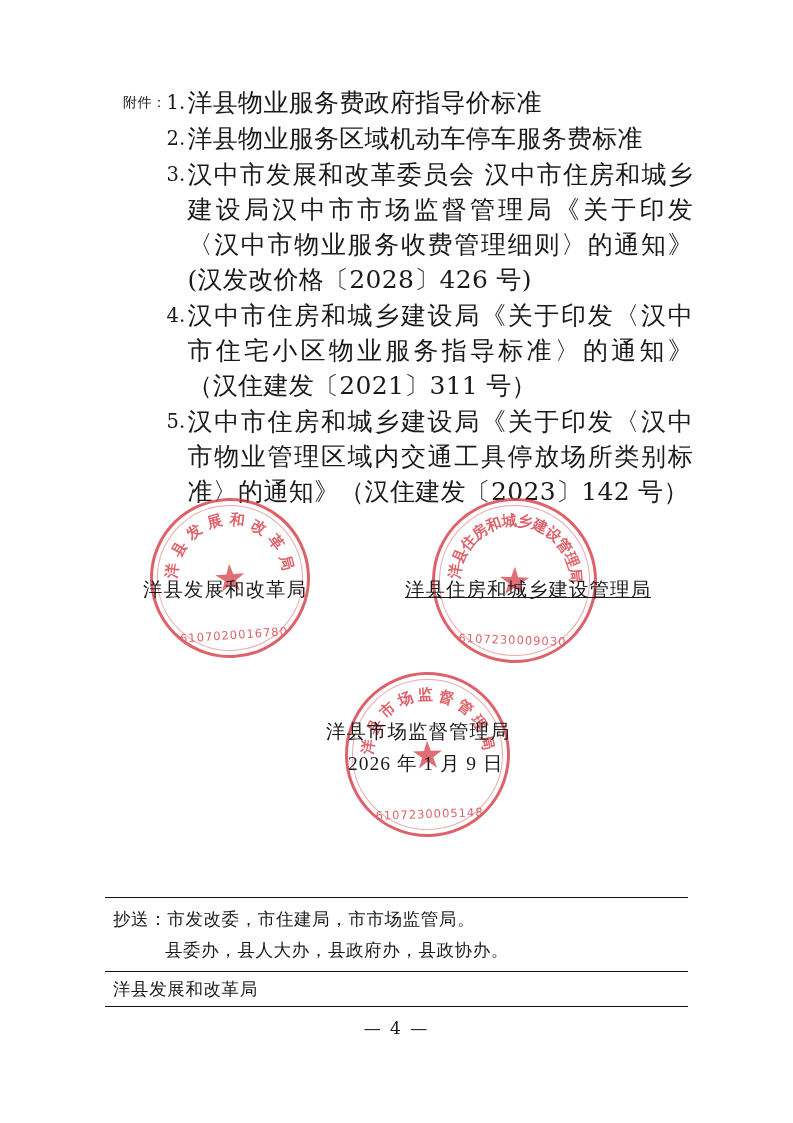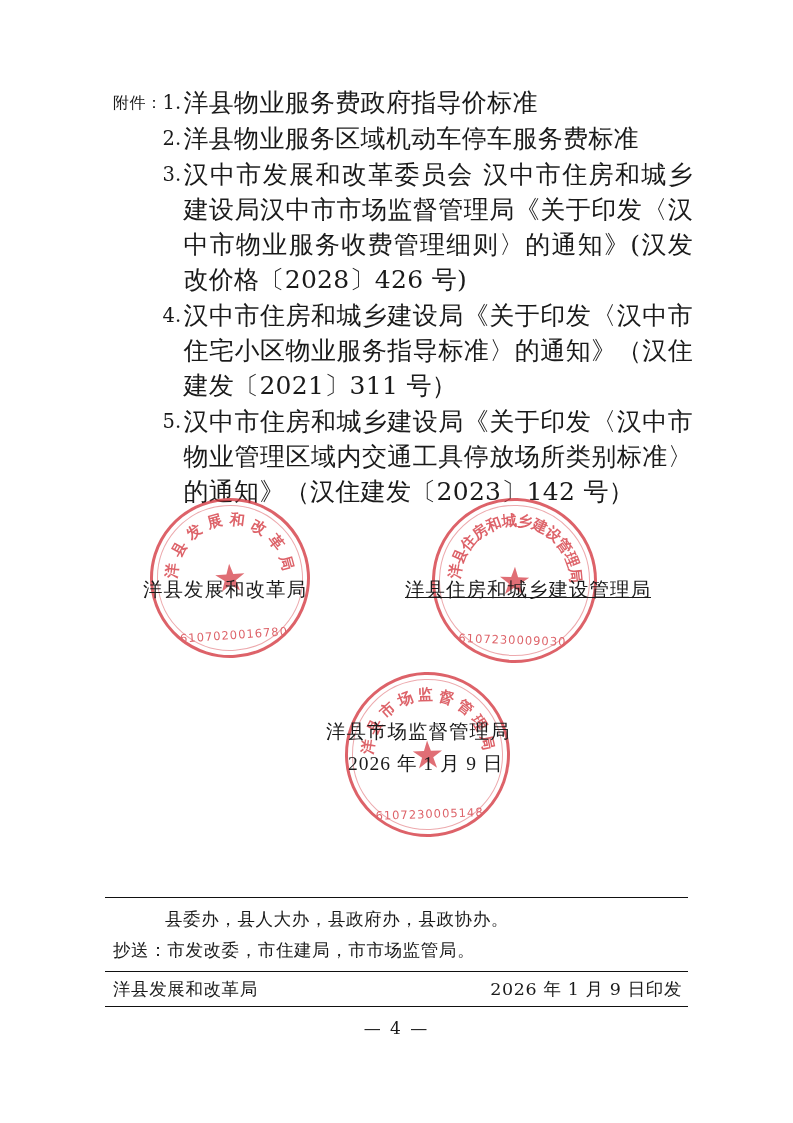--- a/index.html
+++ b/index.html
@@ -28,25 +28,26 @@
     left: 113px;
     top: 85px;
     width: 580px;
   }
   .attach-row {
     display: flex;
     align-items: flex-start;
     margin-bottom: 3px;
   }
   .attach-label {
-    font-size: 16px;
+    font-size: 14px;
     line-height: 35px;
     letter-spacing: 0.5px;
     white-space: nowrap;
     flex: 0 0 auto;
+    margin-left: 10px;
   }
   .attach-items {
     flex: 1 1 auto;
   }
   .attach-item {
     display: flex;
     align-items: flex-start;
     margin-bottom: 1px;
   }
   .attach-num {
@@ -275,28 +276,27 @@
   </div>
 
   <div class="sign-line sign-1">洋县发展和改革局</div>
   <div class="sign-line sign-2">洋县住房和城乡建设管理局</div>
   <div class="sign-line sign-3">洋县市场监督管理局</div>
   <div class="sign-line sign-4">2026 年 1 月 9 日</div>
 
   <div class="footer">
     <hr class="rule">
     <div class="cc-block">
-      <div class="cc-line indent">县委办，县人大办，县政府办，县政协办。</div>
       <div class="cc-line">
         <span>抄送：</span><span>市发改委，市住建局，市市场监管局。</span>
       </div>
+      <div class="cc-line indent">县委办，县人大办，县政府办，县政协办。</div>
     </div>
     <hr class="rule-thin">
     <div class="issuer-row">
       <div>洋县发展和改革局</div>
-      <div>2026 年 1 月 9 日印发</div>
     </div>
     <hr class="rule">
   </div>
 
   <div class="page-number">— 4 —</div>
 
 </div>
 
 </body></html>

